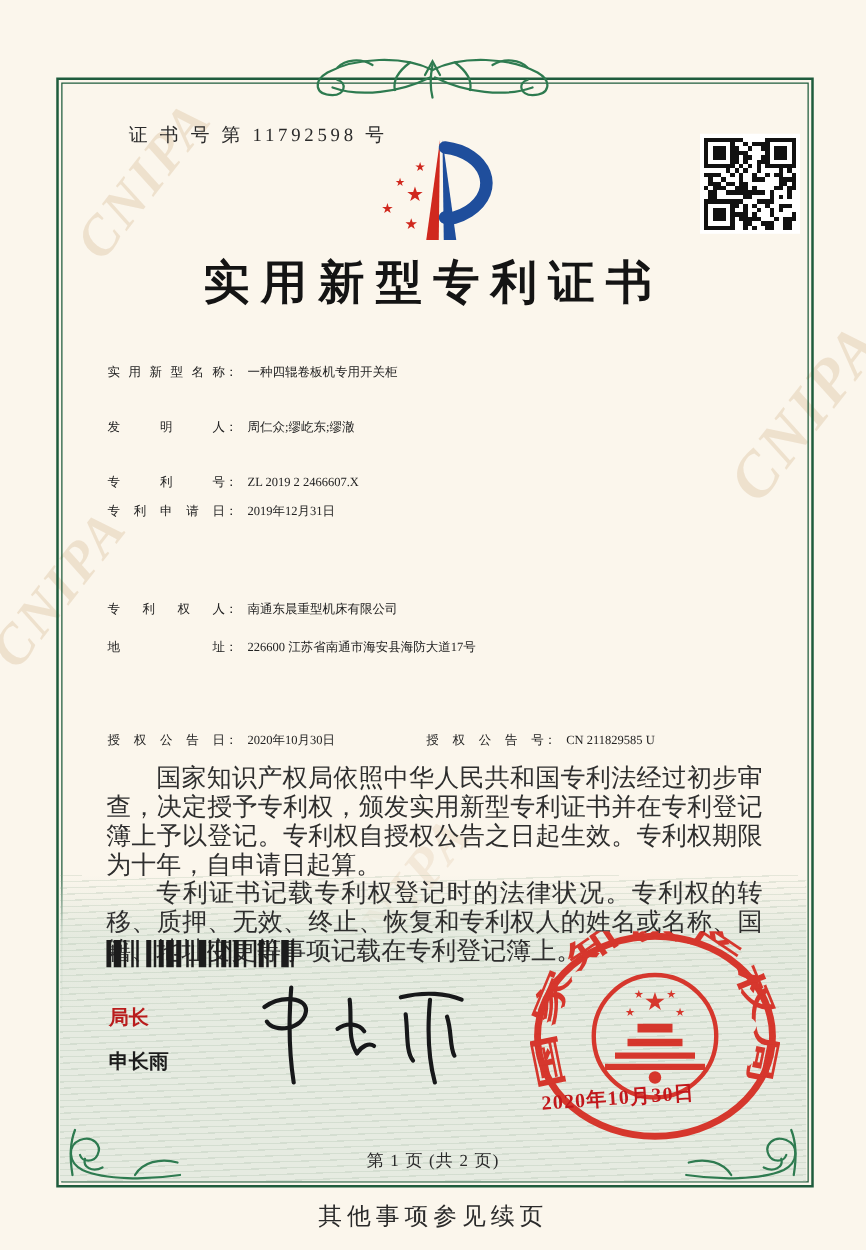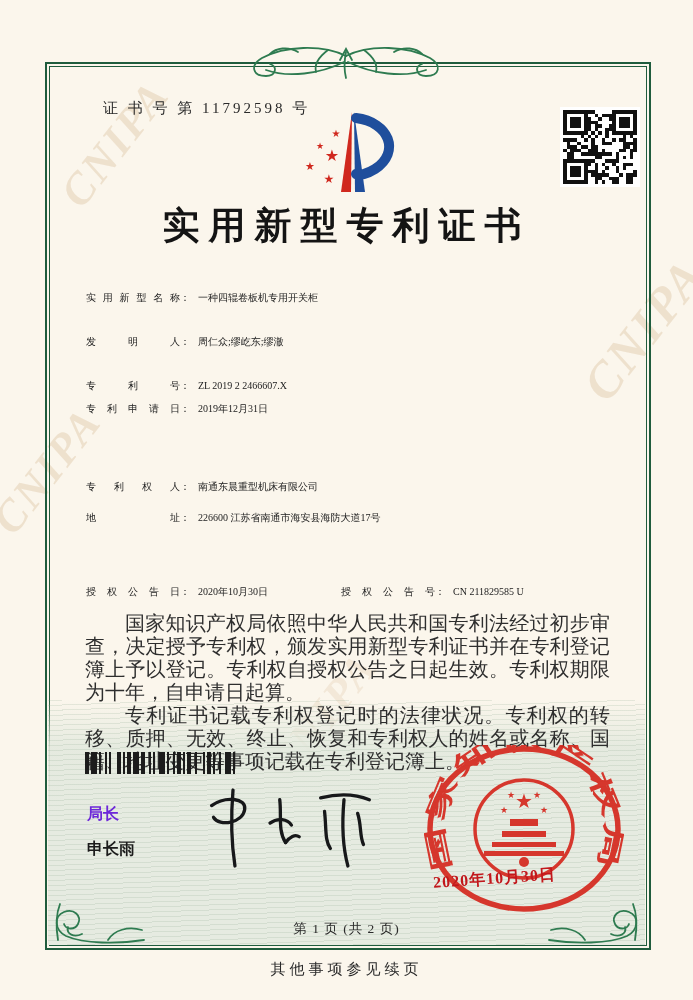--- a/index.html
+++ b/index.html
@@ -34,31 +34,31 @@
   .f-label{display:inline-block;width:94px;text-align:justify;text-align-last:justify;vertical-align:bottom;}
   .f-colon{margin-right:8px;}
   .grant-group{display:inline-block;}
   .grant-gap{display:inline-block;width:68px;}
 
   .paras{position:absolute;left:85px;top:612px;width:525px;z-index:2;font-size:20px;line-height:23px;
          color:#2e2e2e;text-align:justify;}
   .paras p{margin:0;text-indent:2em;}
 
   .barcode{position:absolute;left:85px;top:752px;z-index:3;}
-  .sig-title{position:absolute;left:87px;top:804px;font:600 16px "Liberation Sans","DejaVu Sans",sans-serif;color:#6d28d9;z-index:3;}
+  .sig-title{position:absolute;left:87px;top:804px;font:600 16px "Liberation Sans","DejaVu Sans",sans-serif;color:#b91c1c;z-index:3;}
   .sig-name{position:absolute;left:87px;top:839px;font:600 16px "Liberation Sans","DejaVu Sans",sans-serif;color:#1c1c1c;z-index:3;}
   .signature{position:absolute;left:196px;top:784px;z-index:3;}
   .signature path{fill:none;stroke:#17181a;stroke-width:3.4;stroke-linecap:round;stroke-linejoin:round;}
 
   .seal{position:absolute;left:424px;top:745px;z-index:3;}
   .seal-date{position:absolute;left:433px;top:866px;width:195px;z-index:4;color:#c2181c;
      font:700 16px "Liberation Serif",serif;letter-spacing:1px;transform:rotate(-4deg);white-space:nowrap;}
 
   .page-note{position:absolute;left:0;top:920px;width:693px;text-align:center;font-size:13.5px;color:#2a2a2a;z-index:3;letter-spacing:1px;}
-  .cont-note{position:absolute;left:0;top:960px;width:693px;text-align:center;font-size:15px;color:#2a2a2a;z-index:2;letter-spacing:4px;}
+  .cont-note{position:absolute;left:0;top:960px;width:693px;text-align:center;font-size:19px;color:#2a2a2a;z-index:2;letter-spacing:4px;}
 </style>
 </head>
 <body>
 
 <div id="cert">
 
   <span class="wm" style="left:42px;top:118px;">CNIPA</span>
   <span class="wm" style="left:562px;top:300px;font-size:50px;">CNIPA</span>
   <span class="wm" style="left:-26px;top:445px;">CNIPA</span>
   <span class="wm" style="left:250px;top:690px;color:rgba(213,184,147,.22);">CNIPA</span>

